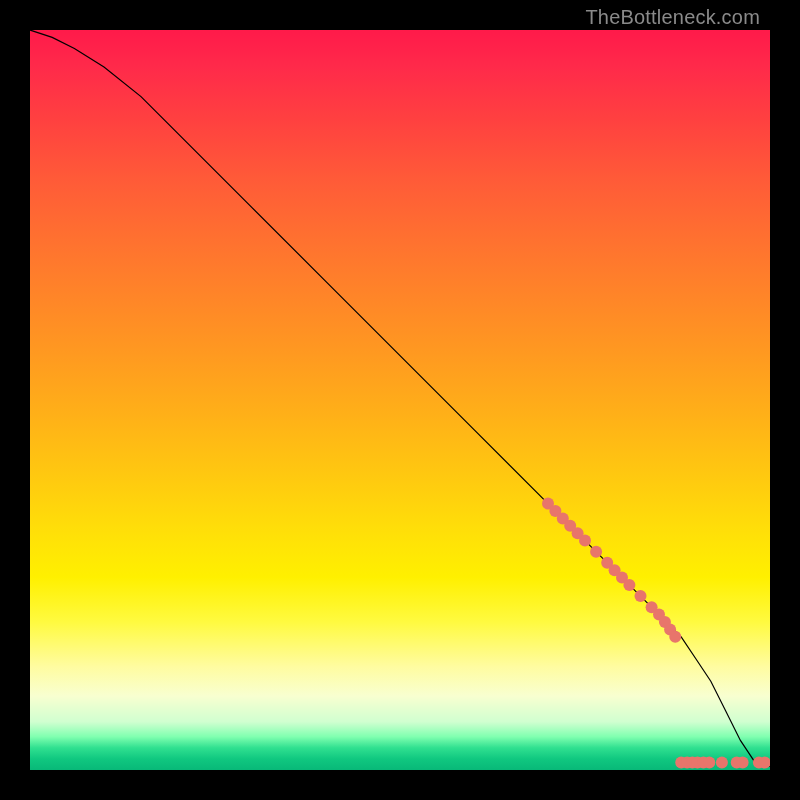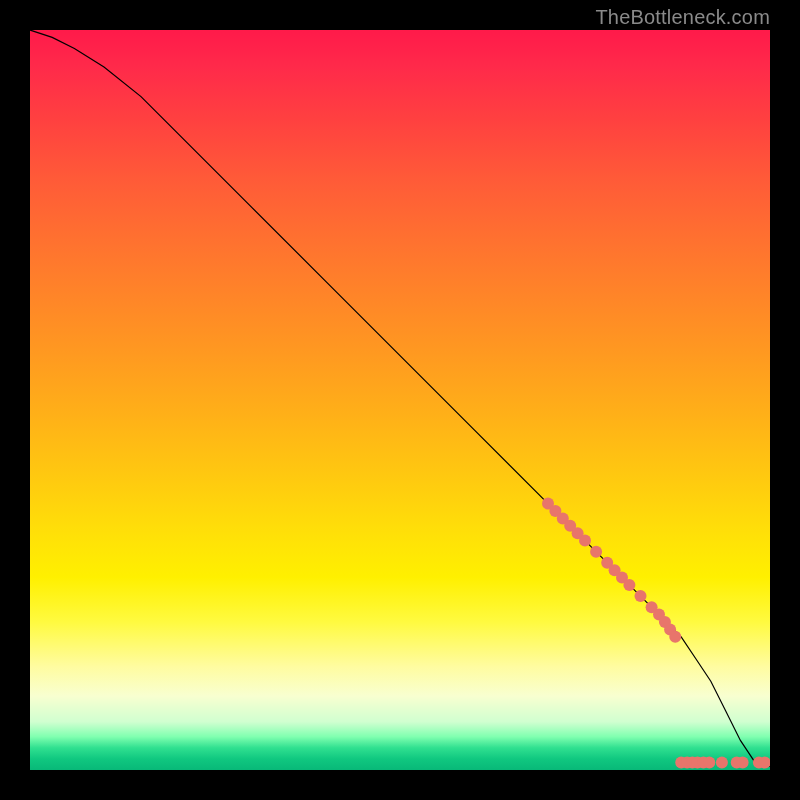--- a/index.html
+++ b/index.html
@@ -47,21 +47,21 @@
     position: absolute;
     inset: 0;
     width: 100%;
     height: 100%;
   }
   .curve { fill: none; stroke: #000; stroke-width: 1.2; }
   .dot { fill: #e8756b; }
   .watermark {
     position: absolute;
     top: 6px;
-    right: 30px;
+    right: 40px;
     color: #8a8a8a;
     font-size: 20px;
     font-weight: 400;
     letter-spacing: 0.2px;
   }
 </style>
 </head>
 <body>
 
 <div class="watermark">TheBottleneck.com</div>

